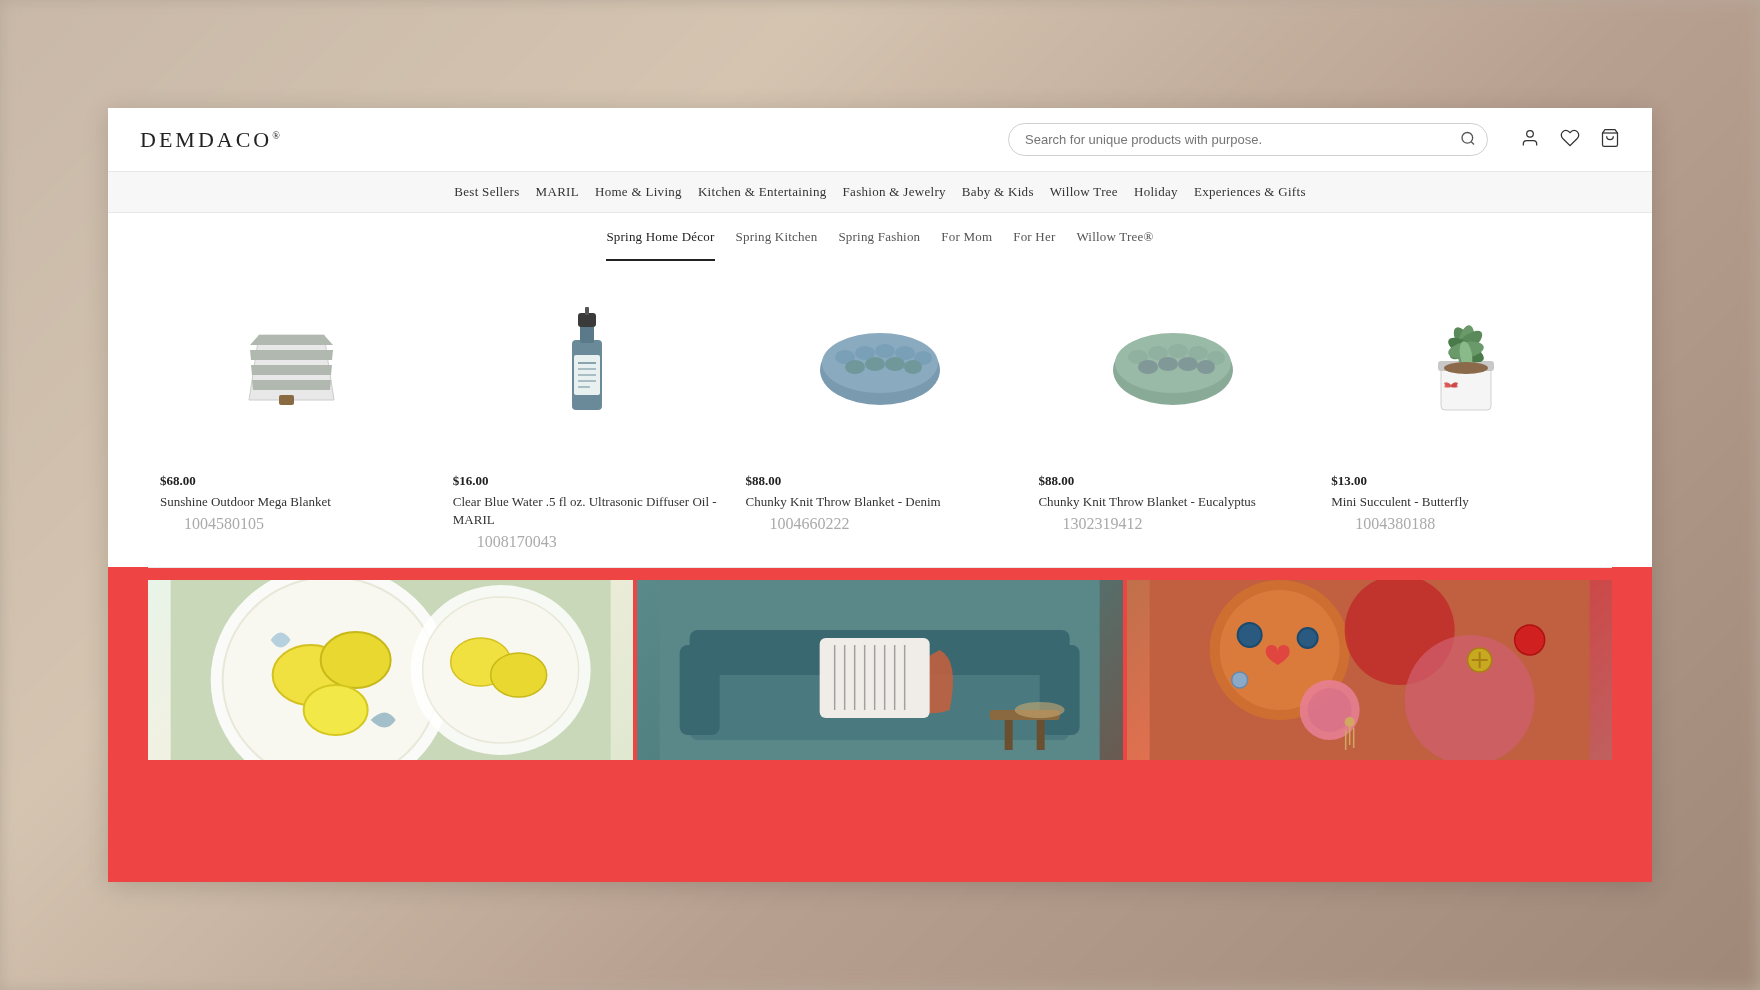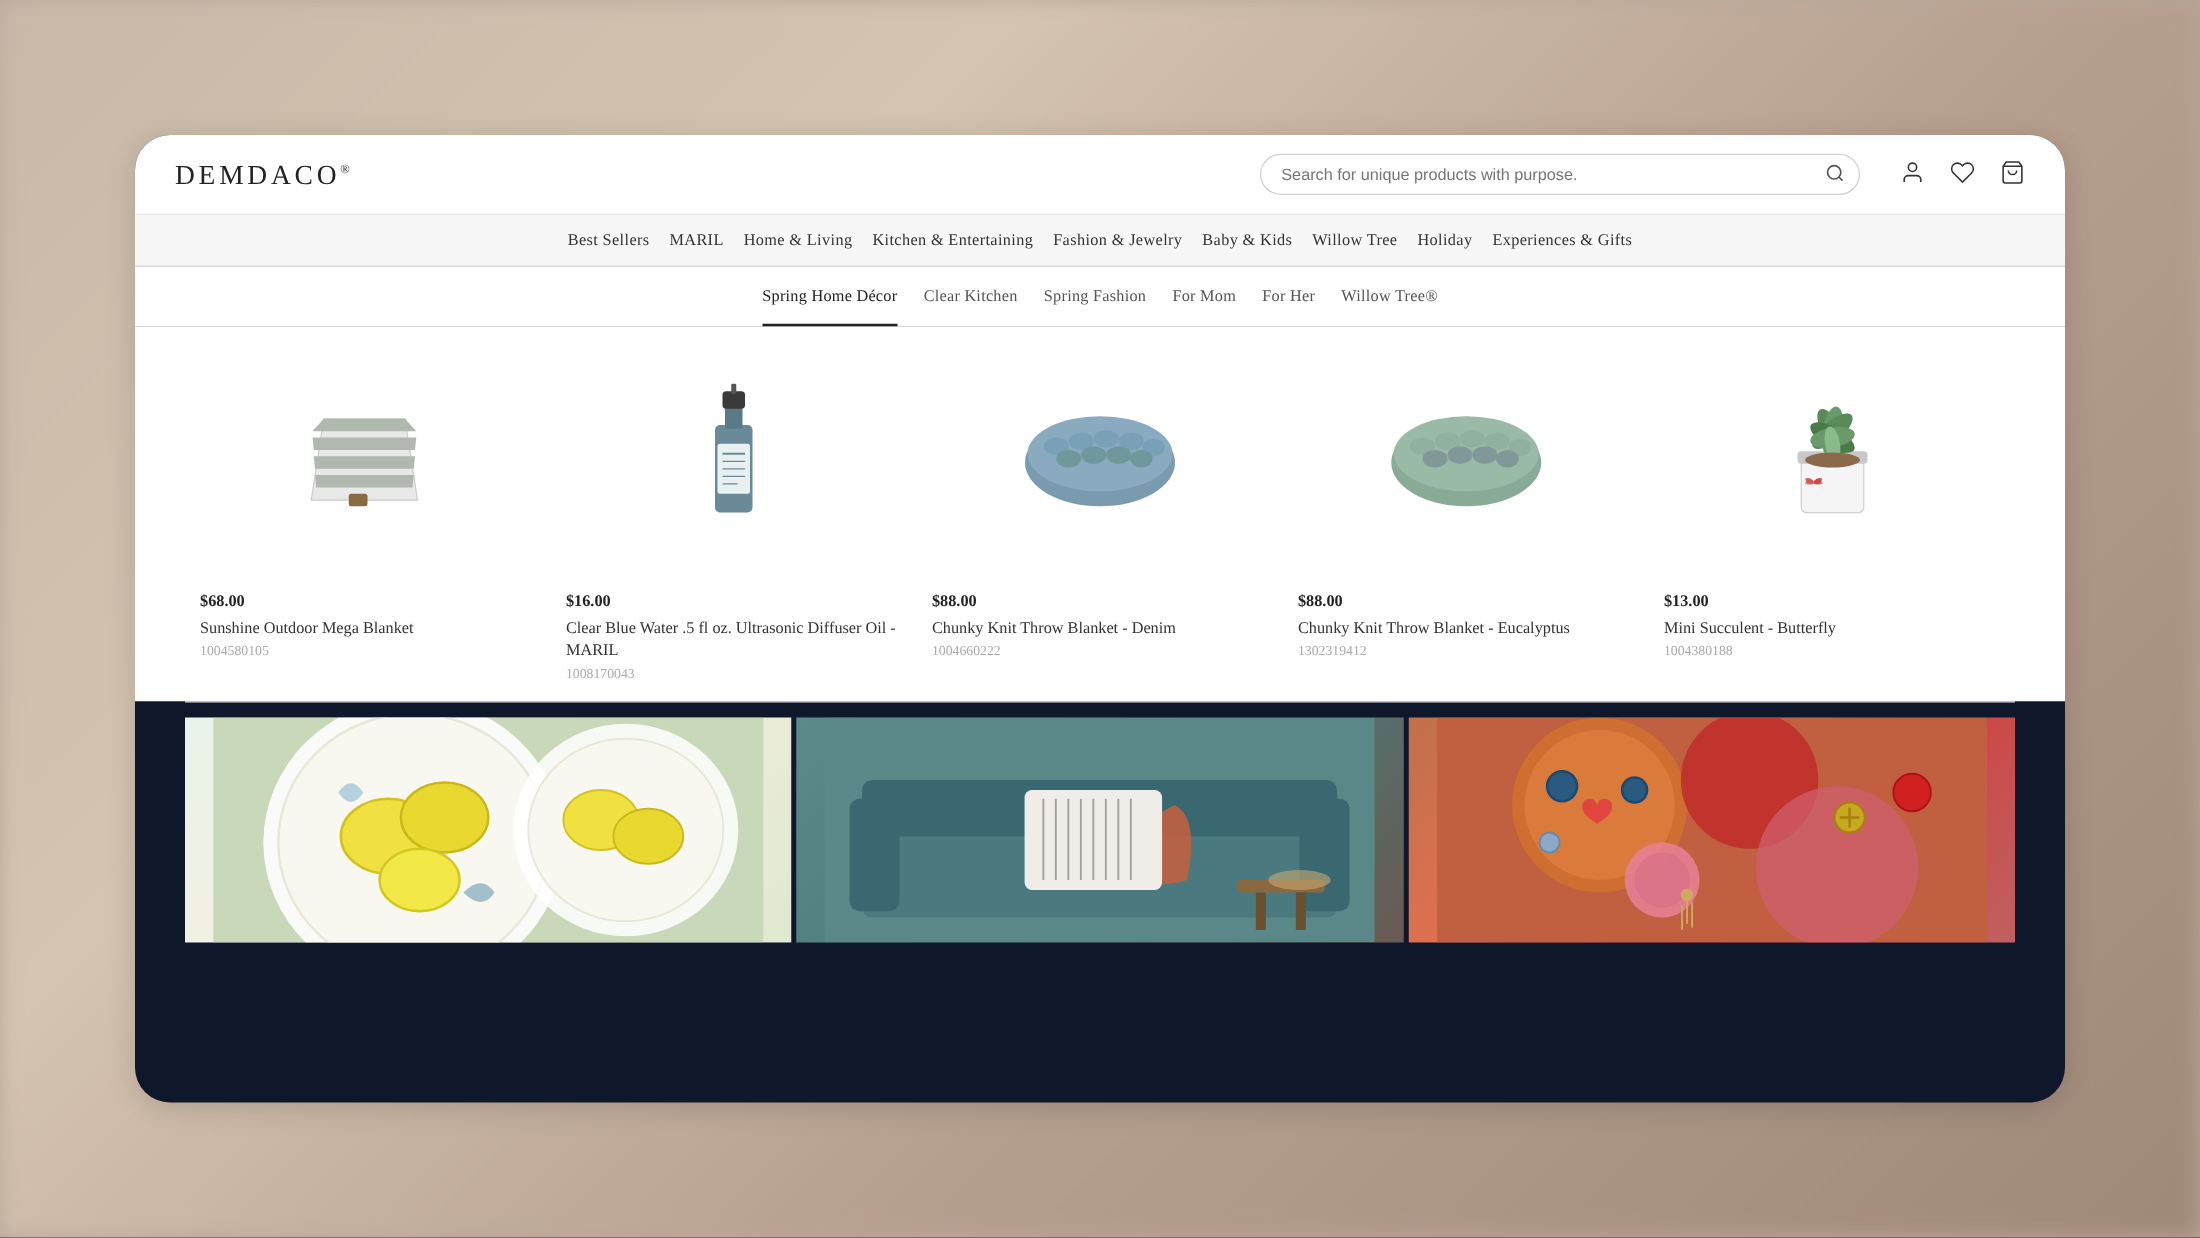--- a/index.html
+++ b/index.html
@@ -20,25 +20,24 @@
       z-index: 0;
     }
 
     
     .main-card {
       position: absolute;
       top: 108px;
       left: 108px;
       right: 108px;
       bottom: 108px;
-      background: #0f172a;
+      background: #ef4444;
       z-index: 1;
       overflow: hidden;
       box-shadow: 0 4px 24px rgba(0,0,0,0.15);
-      border-radius: 28px;
     }
 
     
     .header {
       display: flex;
       align-items: center;
       padding: 16px 32px;
       border-bottom: 1px solid #e8e8e8;
       background: #fff;
       height: 64px;
@@ -182,22 +181,23 @@
     }
 
     .product-name {
       font-size: 13px;
       color: #333;
       line-height: 1.4;
       margin-bottom: 4px;
     }
 
     .product-sku {
-      font-size: 11px;
+      font-size: 16px;
       color: #aaa;
+      margin-left: 24px;
     }
 
     
     .category-banners {
       display: flex;
       gap: 4px;
       padding: 12px 40px 0;
     }
 
     .category-banner {
@@ -310,21 +310,21 @@
     <a class="primary-nav-item">Kitchen &amp; Entertaining</a>
     <a class="primary-nav-item">Fashion &amp; Jewelry</a>
     <a class="primary-nav-item">Baby &amp; Kids</a>
     <a class="primary-nav-item">Willow Tree</a>
     <a class="primary-nav-item">Holiday</a>
     <a class="primary-nav-item">Experiences &amp; Gifts</a>
   </nav>
 
   <nav class="secondary-nav">
     <span class="secondary-nav-item active">Spring Home Décor</span>
-    <span class="secondary-nav-item">Clear Kitchen</span>
+    <span class="secondary-nav-item">Spring Kitchen</span>
     <span class="secondary-nav-item">Spring Fashion</span>
     <span class="secondary-nav-item">For Mom</span>
     <span class="secondary-nav-item">For Her</span>
     <span class="secondary-nav-item">Willow Tree®</span>
   </nav>
 
   <div class="product-grid">
 
     <div class="product-card">
       <div class="product-image-container">

